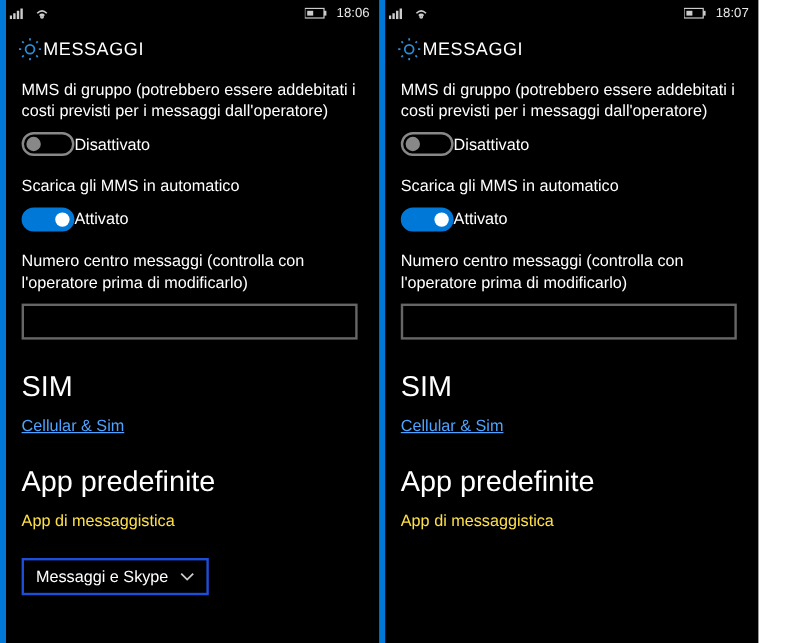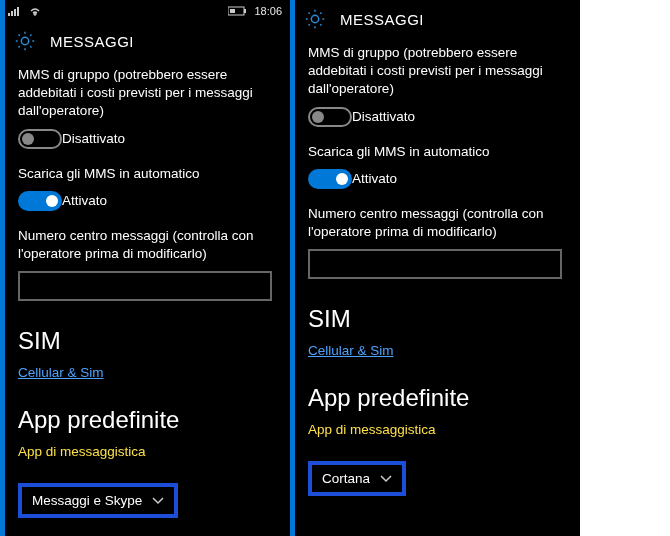--- a/index.html
+++ b/index.html
@@ -5,21 +5,21 @@
   * { box-sizing: border-box; margin: 0; padding: 0; }
   body {
     background: #fff;
     font-family: "Segoe UI", Arial, sans-serif;
     width: 670px;
     height: 536px;
     overflow: hidden;
     display: flex;
   }
   .phone {
-    width: 290px;
+    width: 316px;
     height: 536px;
     background: #000;
     color: #fff;
     position: relative;
     display: flex;
     flex-direction: column;
   }
   .statusbar {
     height: 22px;
     display: flex;
@@ -28,21 +28,20 @@
     padding: 0 8px;
     font-size: 11px;
     color: #e8e8e8;
   }
   .status-left { display: flex; gap: 6px; align-items: center; }
   .status-right { display: flex; gap: 6px; align-items: center; }
   .signal-icon svg, .wifi-icon svg, .battery-icon svg { display: block; }
   .header {
     display: flex;
     align-items: center;
-    gap: 14px;
     padding: 8px 14px 10px 14px;
   }
   .gear-icon { width: 22px; height: 22px; display:flex; align-items:center; justify-content:center; }
   .header-title {
     font-size: 15px;
     letter-spacing: 0.5px;
     font-weight: 400;
     color: #fff;
   }
   .blue-rail {
@@ -115,21 +114,21 @@
   }
   .sub-label {
     font-size: 13.5px;
     color: #fde047;
     margin-bottom: 24px;
   }
   .dropdown {
     display: inline-flex;
     align-items: center;
     gap: 10px;
-    border: 4px solid #1d4ed8;
+    border: 2px solid #1d4ed8;
     padding: 6px 10px;
     font-size: 13.5px;
     color: #fff;
     cursor: pointer;
     background: #000;
   }
   .chevron { display:inline-block; }
 </style>
 </head>
 <body>
@@ -212,20 +211,45 @@
           </svg>
       </span>
     </div>
 
   </div>
 </div>
 
 <div class="phone">
   <div class="blue-rail"></div>
 
+  <div class="statusbar">
+    <div class="status-left">
+      <span class="signal-icon">
+        <svg width="14" height="10">
+            <path d="M0 10 L2 10 L2 7 L0 7 Z M3 10 L5 10 L5 5 L3 5 Z M6 10 L8 10 L8 3 L6 3 Z M9 10 L11 10 L11 1 L9 1 Z" fill="#ccc"></path>
+          </svg>
+      </span>
+      <span class="wifi-icon">
+        <svg width="14" height="10">
+            <path d="M7 9 A1 1 0 1 0 7 7 A1 1 0 1 0 7 9 M3 5 Q7 1 11 5" stroke="#ccc" stroke-width="1.3" fill="none"></path>
+            <path d="M5 7 Q7 5 9 7" stroke="#ccc" stroke-width="1.3" fill="none"></path>
+          </svg>
+      </span>
+    </div>
+    <div class="status-right">
+      <span class="battery-icon">
+        <svg width="20" height="10">
+            <rect x="0" y="1" width="16" height="8" stroke="#ccc" fill="none"></rect>
+            <rect x="16" y="3" width="2" height="4" fill="#ccc"></rect>
+            <rect x="2" y="3" width="5" height="4" fill="#ccc"></rect>
+          </svg>
+      </span>
+      <span>18:07</span>
+    </div>
+  </div>
 
   <div class="header">
     <span class="gear-icon">
       <svg width="22" height="22" viewBox="0 0 24 24">
           <path fill="none" stroke="#2a8dd8" stroke-width="1.6" d="M12 8a4 4 0 1 0 0 8 4 4 0 1 0 0-8zM12 2v2M12 20v2M4.9 4.9l1.4 1.4M17.7 17.7l1.4 1.4M2 12h2M20 12h2M4.9 19.1l1.4-1.4M17.7 6.3l1.4-1.4"></path>
         </svg>
     </span>
     <span class="header-title">MESSAGGI</span>
   </div>
 
@@ -254,23 +278,15 @@
     <div class="setting-block">
       <div class="setting-label">Numero centro messaggi (controlla con l'operatore prima di modificarlo)</div>
       <input class="text-input" type="text" value="" style="">
     </div>
 
     <div class="section-h">SIM</div>
     <div class="link">Cellular &amp; Sim</div>
 
     <div class="section-h">App predefinite</div>
     <div class="sub-label">App di messaggistica</div>
-    <div class="dropdown">
-      <span>Cortana</span>
-      <span class="chevron">
-        <svg width="12" height="8">
-            <path d="M1 1 L6 6 L11 1" stroke="#ccc" stroke-width="1.5" fill="none"></path>
-          </svg>
-      </span>
-    </div>
 
   </div>
 </div>
 
 </body></html>

